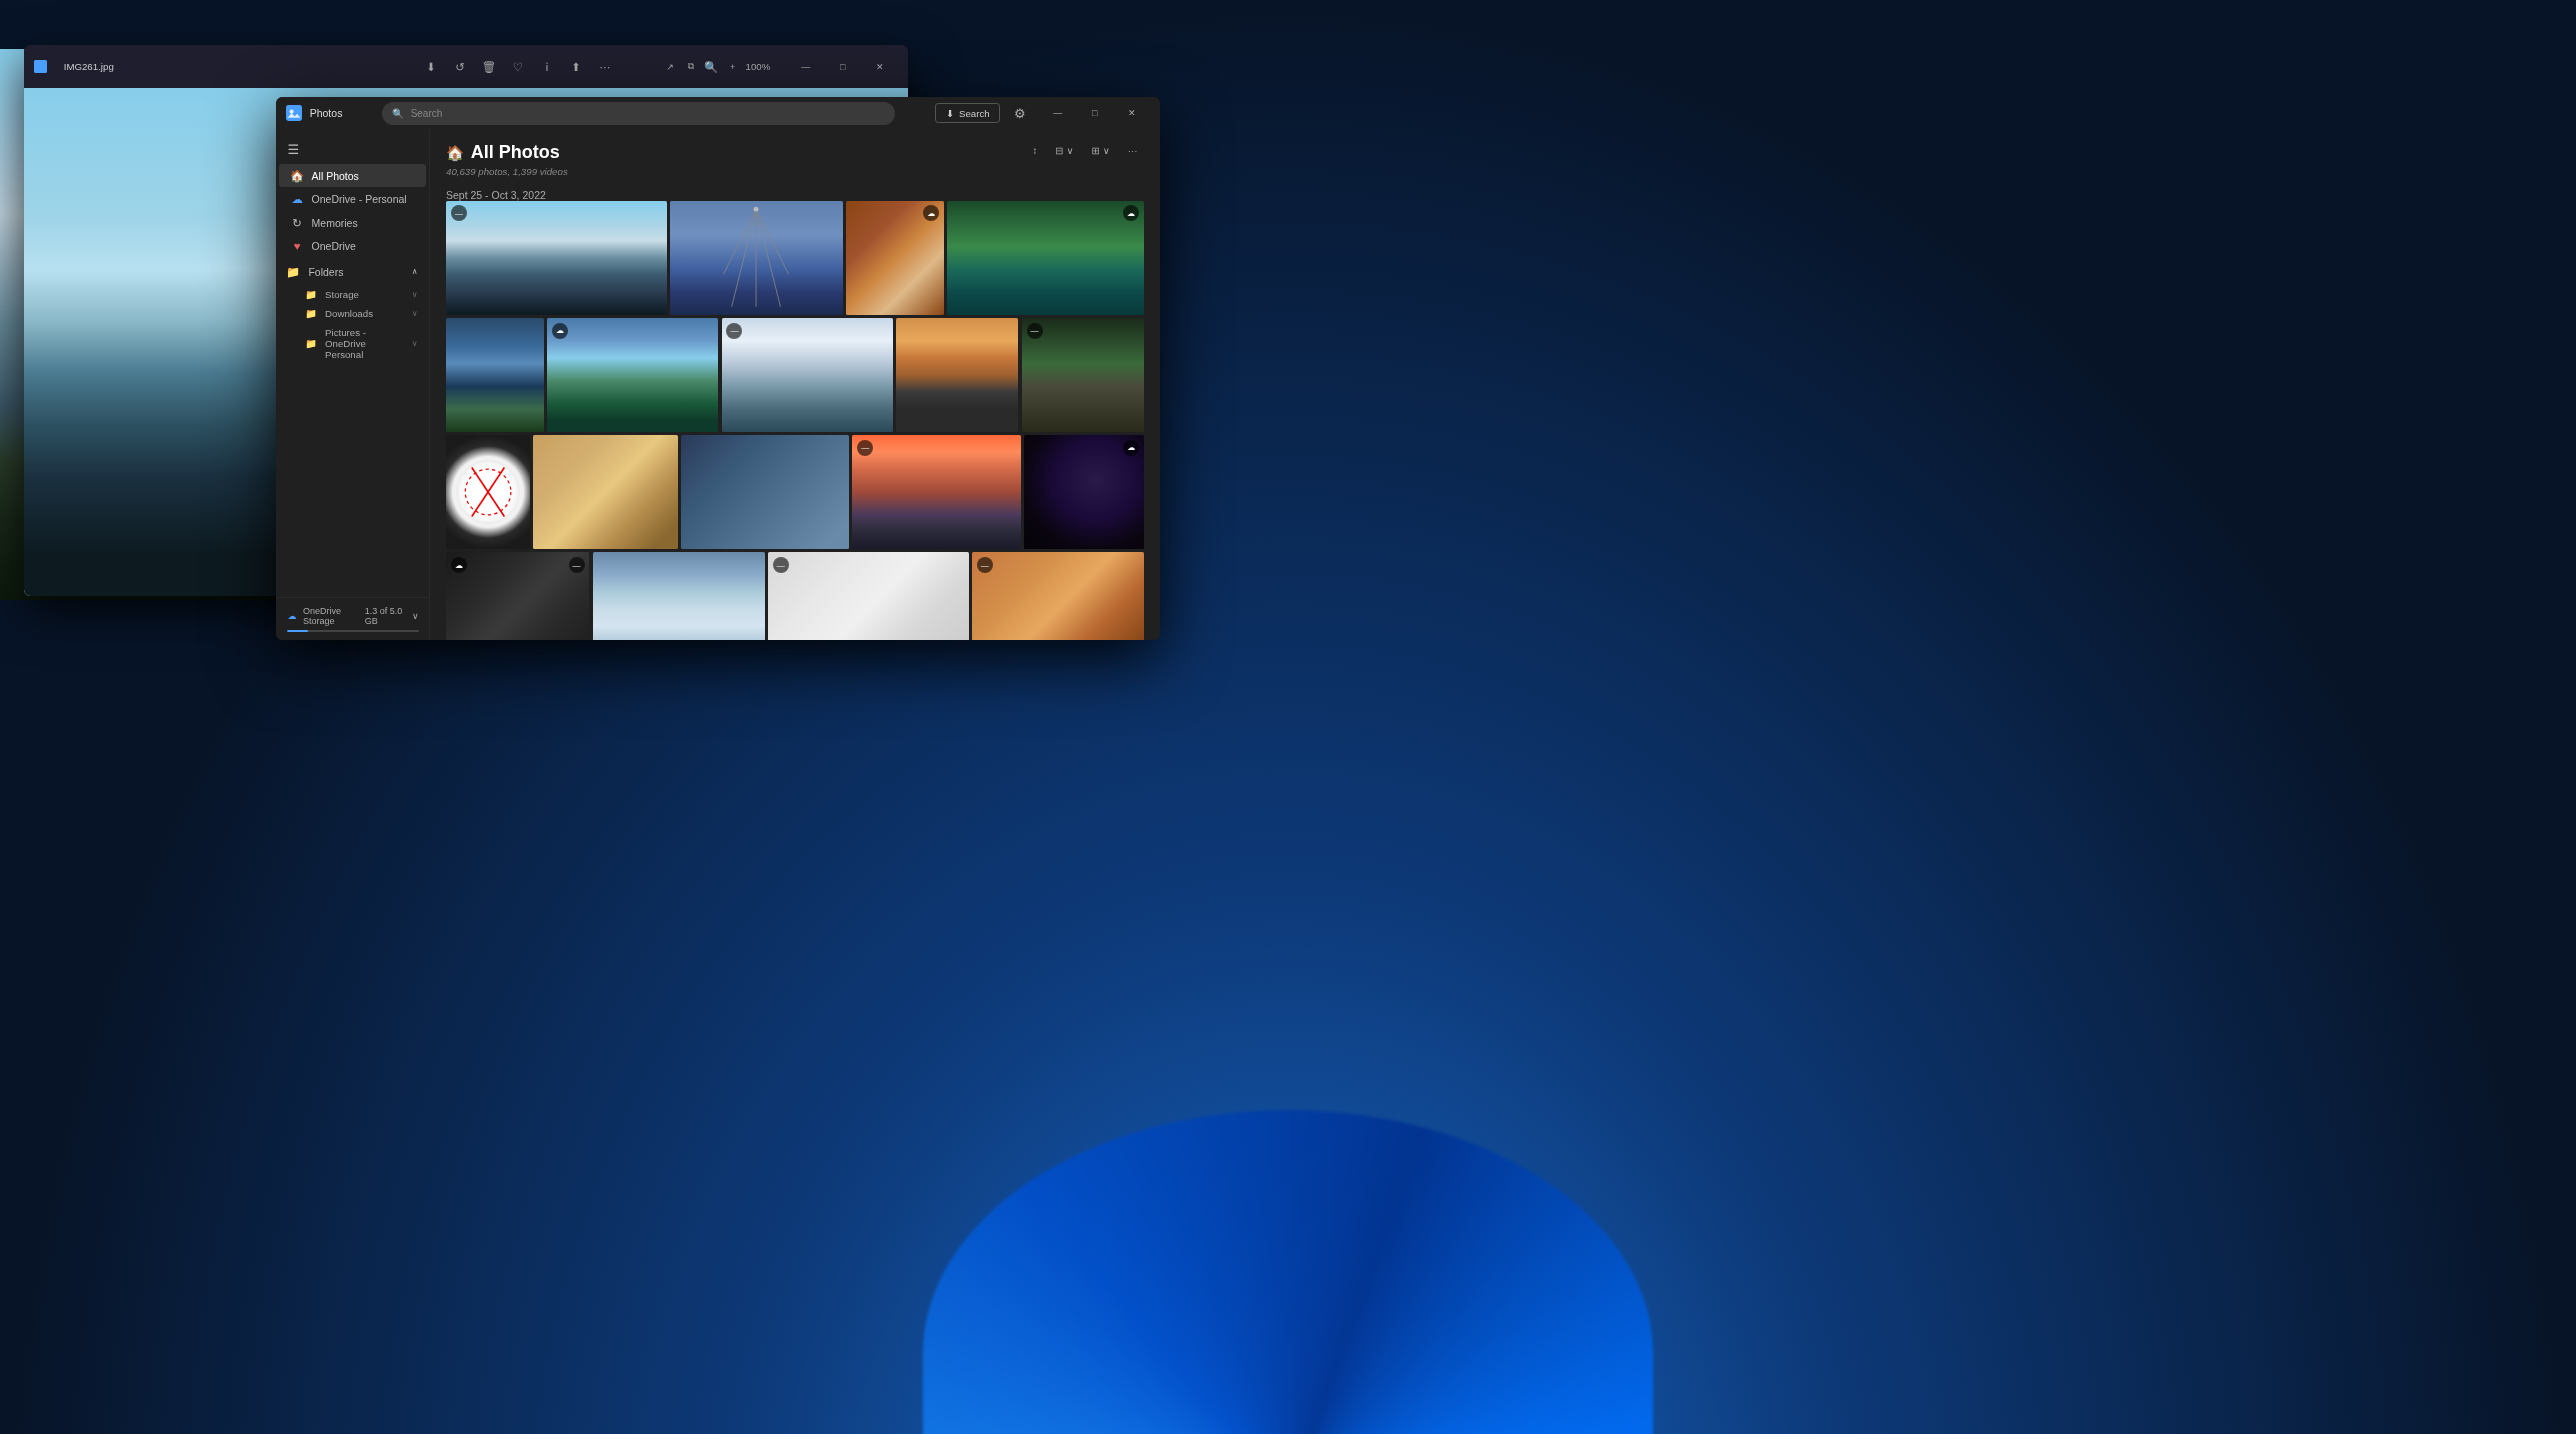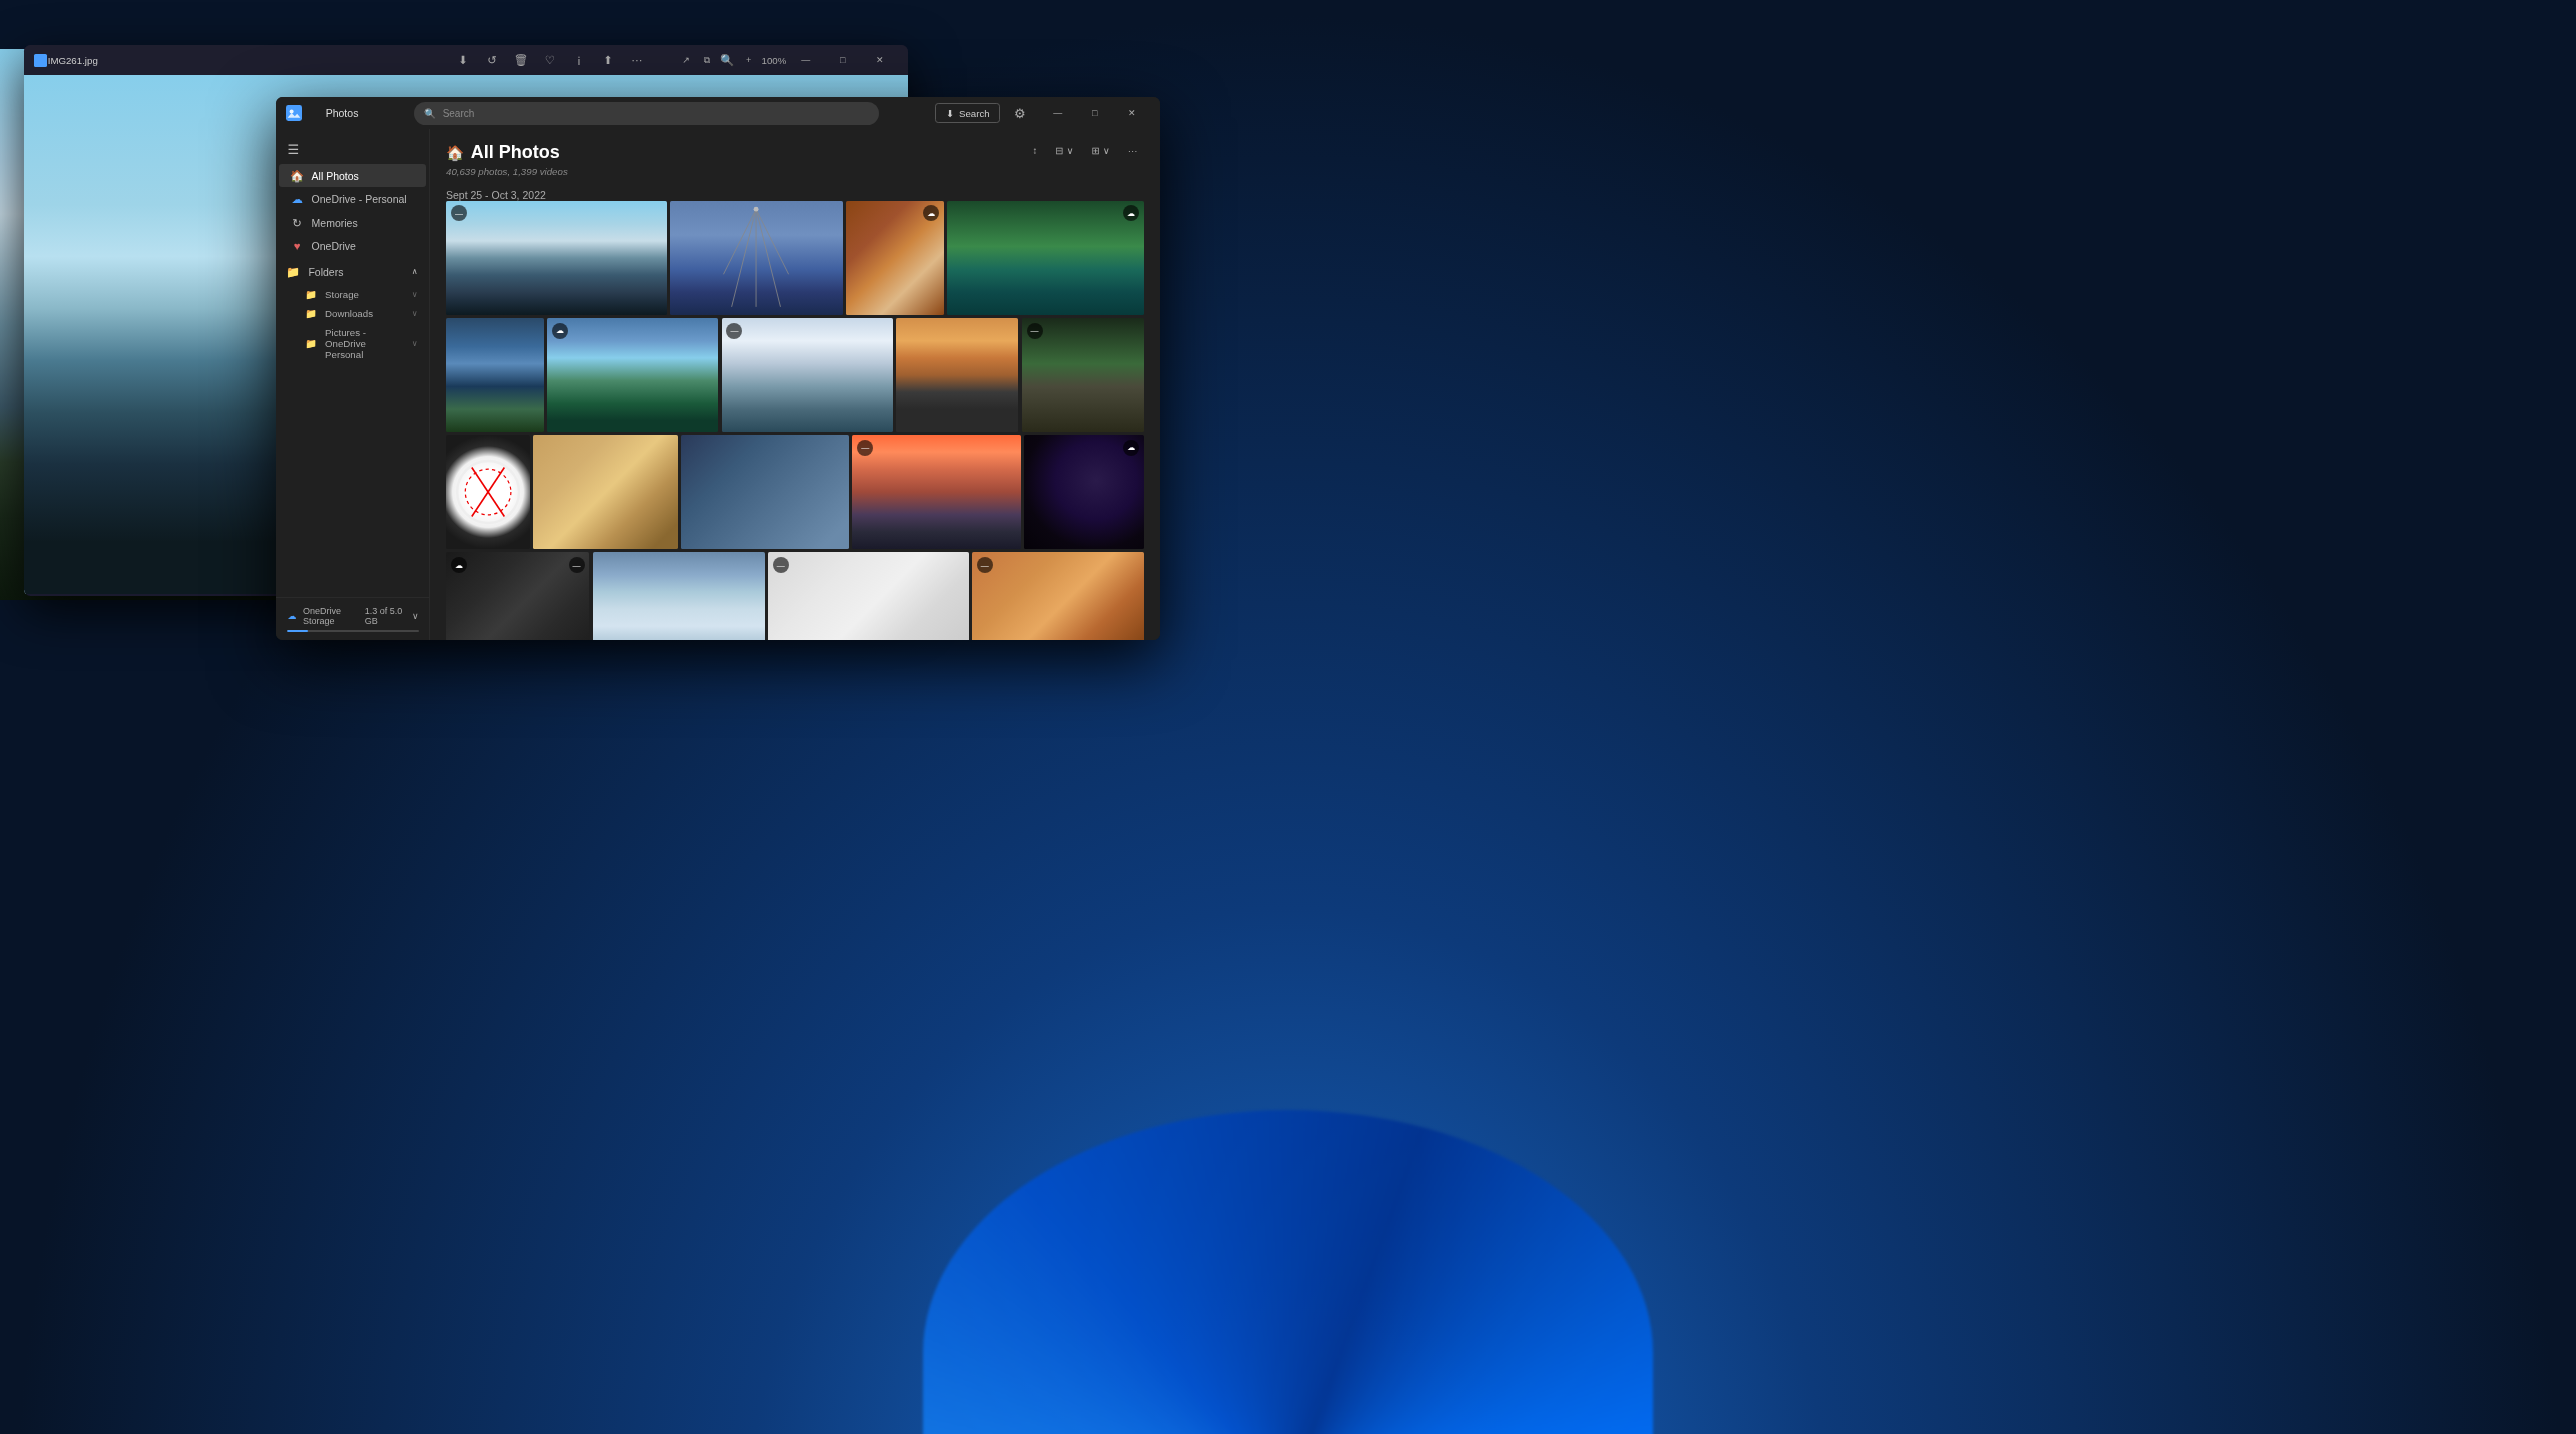--- a/index.html
+++ b/index.html
@@ -59,26 +59,26 @@
       left: 24px;
       width: 884px;
       height: 551px;
       background: #1a1a2e;
       border-radius: 6.5px;
       overflow: hidden;
       box-shadow: 0 16px 49px rgba(0,0,0,0.8);
     }
 
     .image-viewer-titlebar {
-      height: 30px;
+      height: 43px;
       background: #1e1e2e;
       display: flex;
       align-items: center;
       padding: 0 9.7px;
-      gap: 1px;
+      gap: 17px;
     }
 
     .image-viewer-titlebar .app-icon {
       width: 13px;
       height: 13px;
       background: #4a9eff;
       border-radius: 1.6px;
       flex-shrink: 0;
     }
 
@@ -160,21 +160,21 @@
       display: flex;
       flex-direction: column;
     }
 
     .photos-titlebar {
       height: 32px;
       background: #202020;
       display: flex;
       align-items: center;
       padding: 0 9.7px;
-      gap: 24px;
+      gap: 8px;
       flex-shrink: 0;
     }
 
     .photos-logo {
       width: 16px;
       height: 16px;
       flex-shrink: 0;
     }
 
     .photos-title-text {

